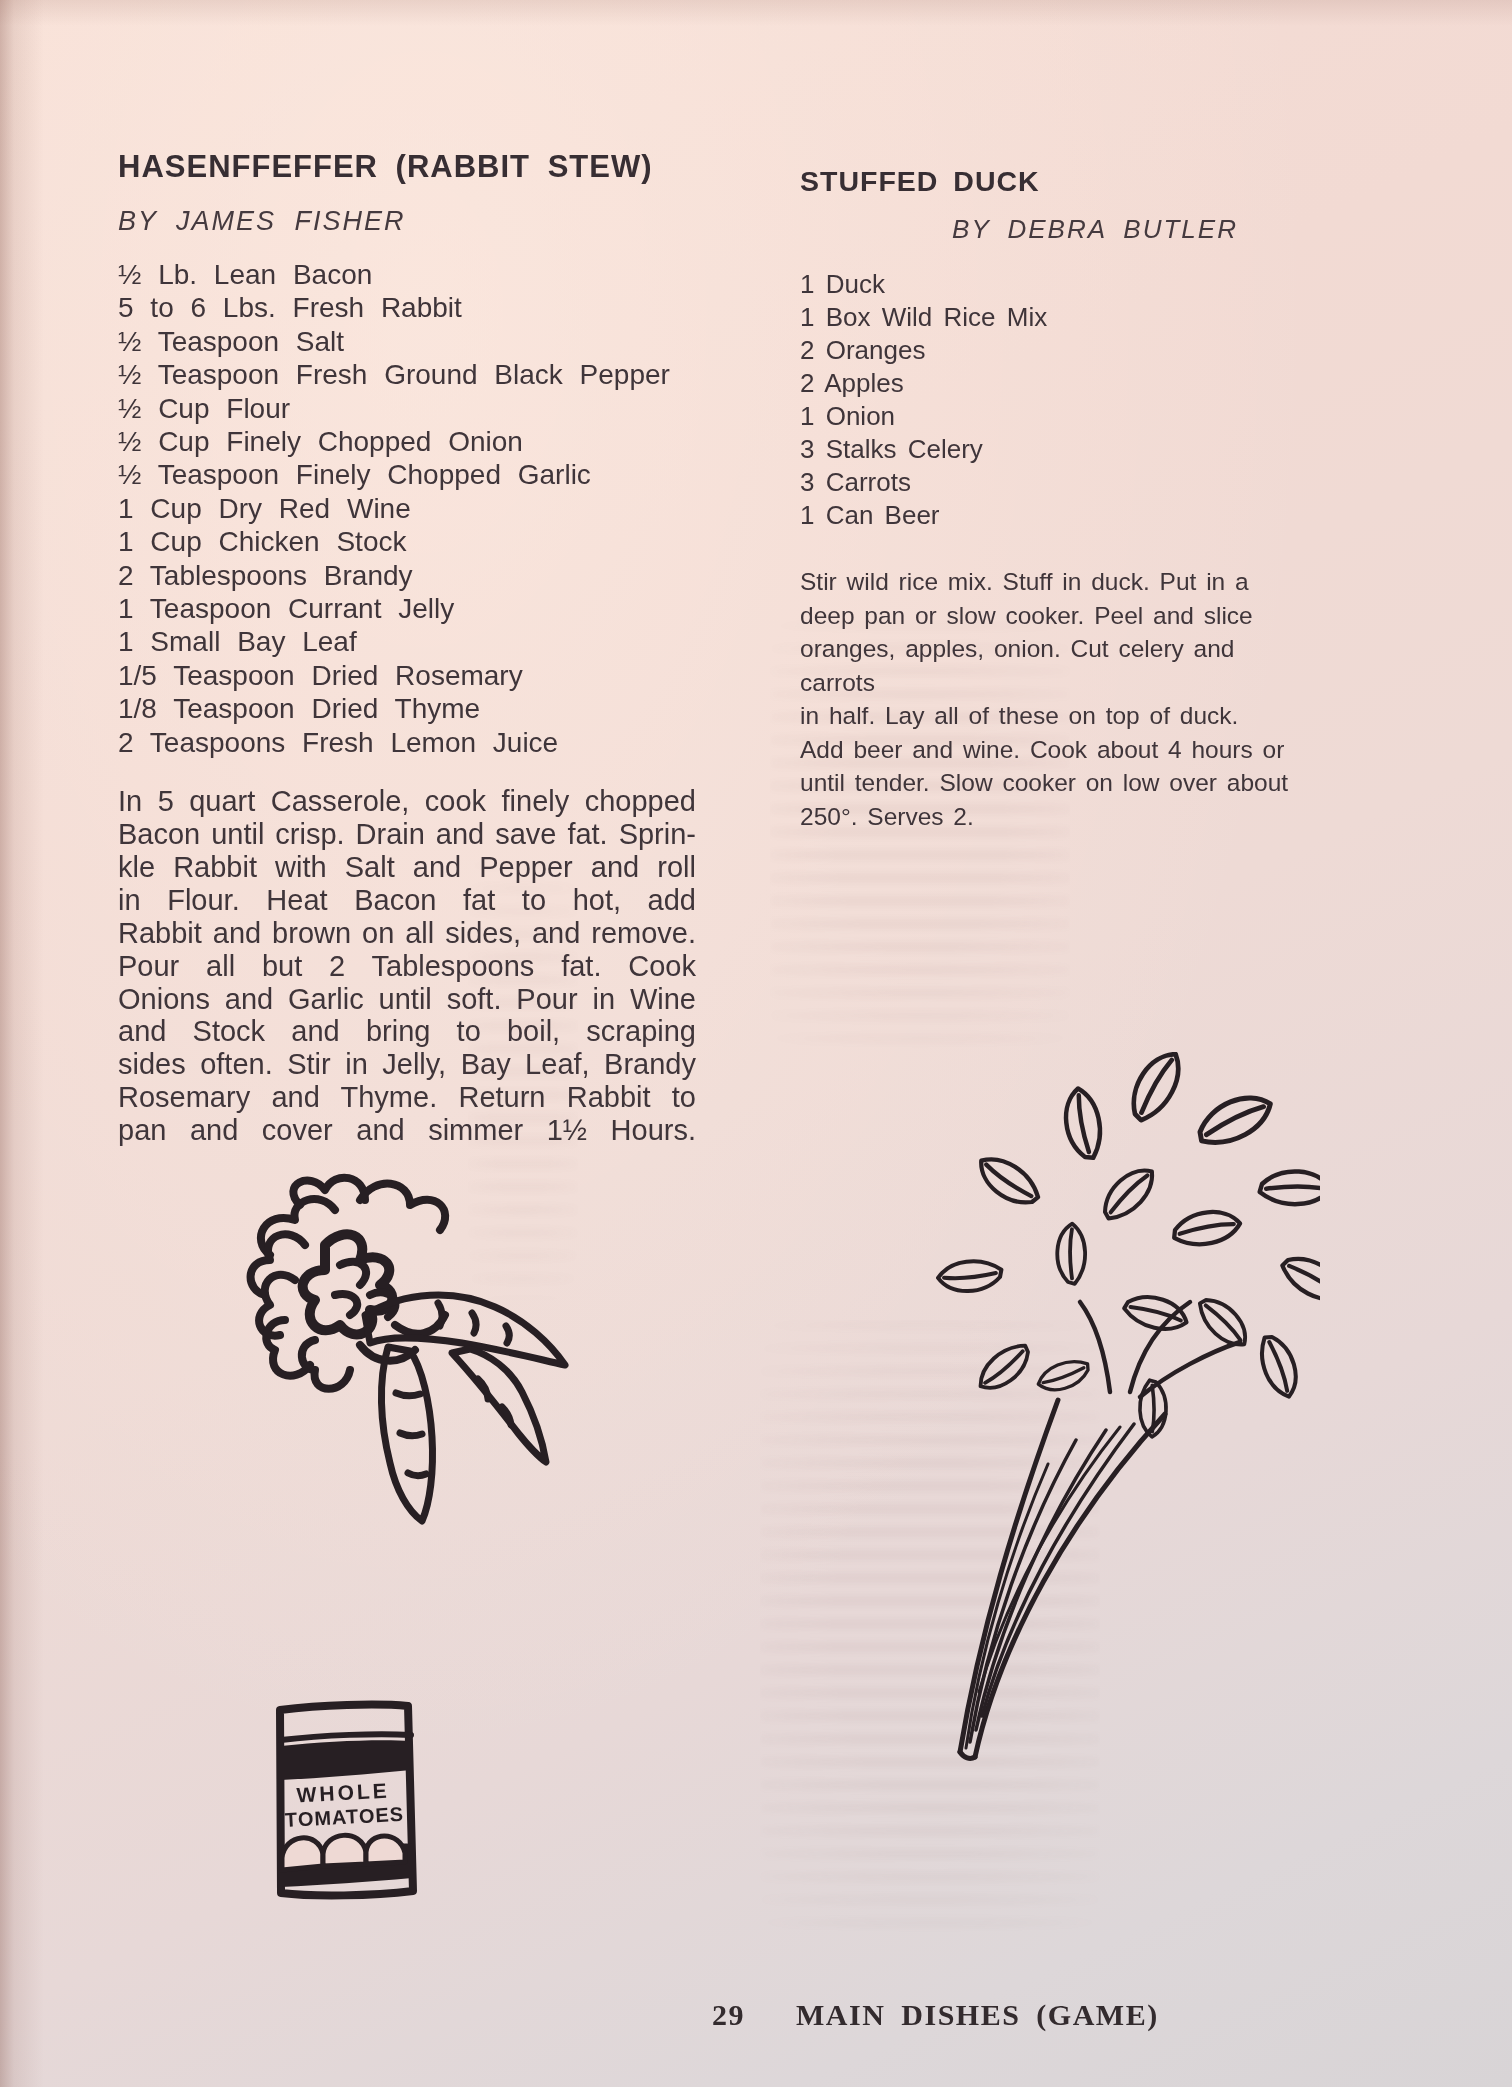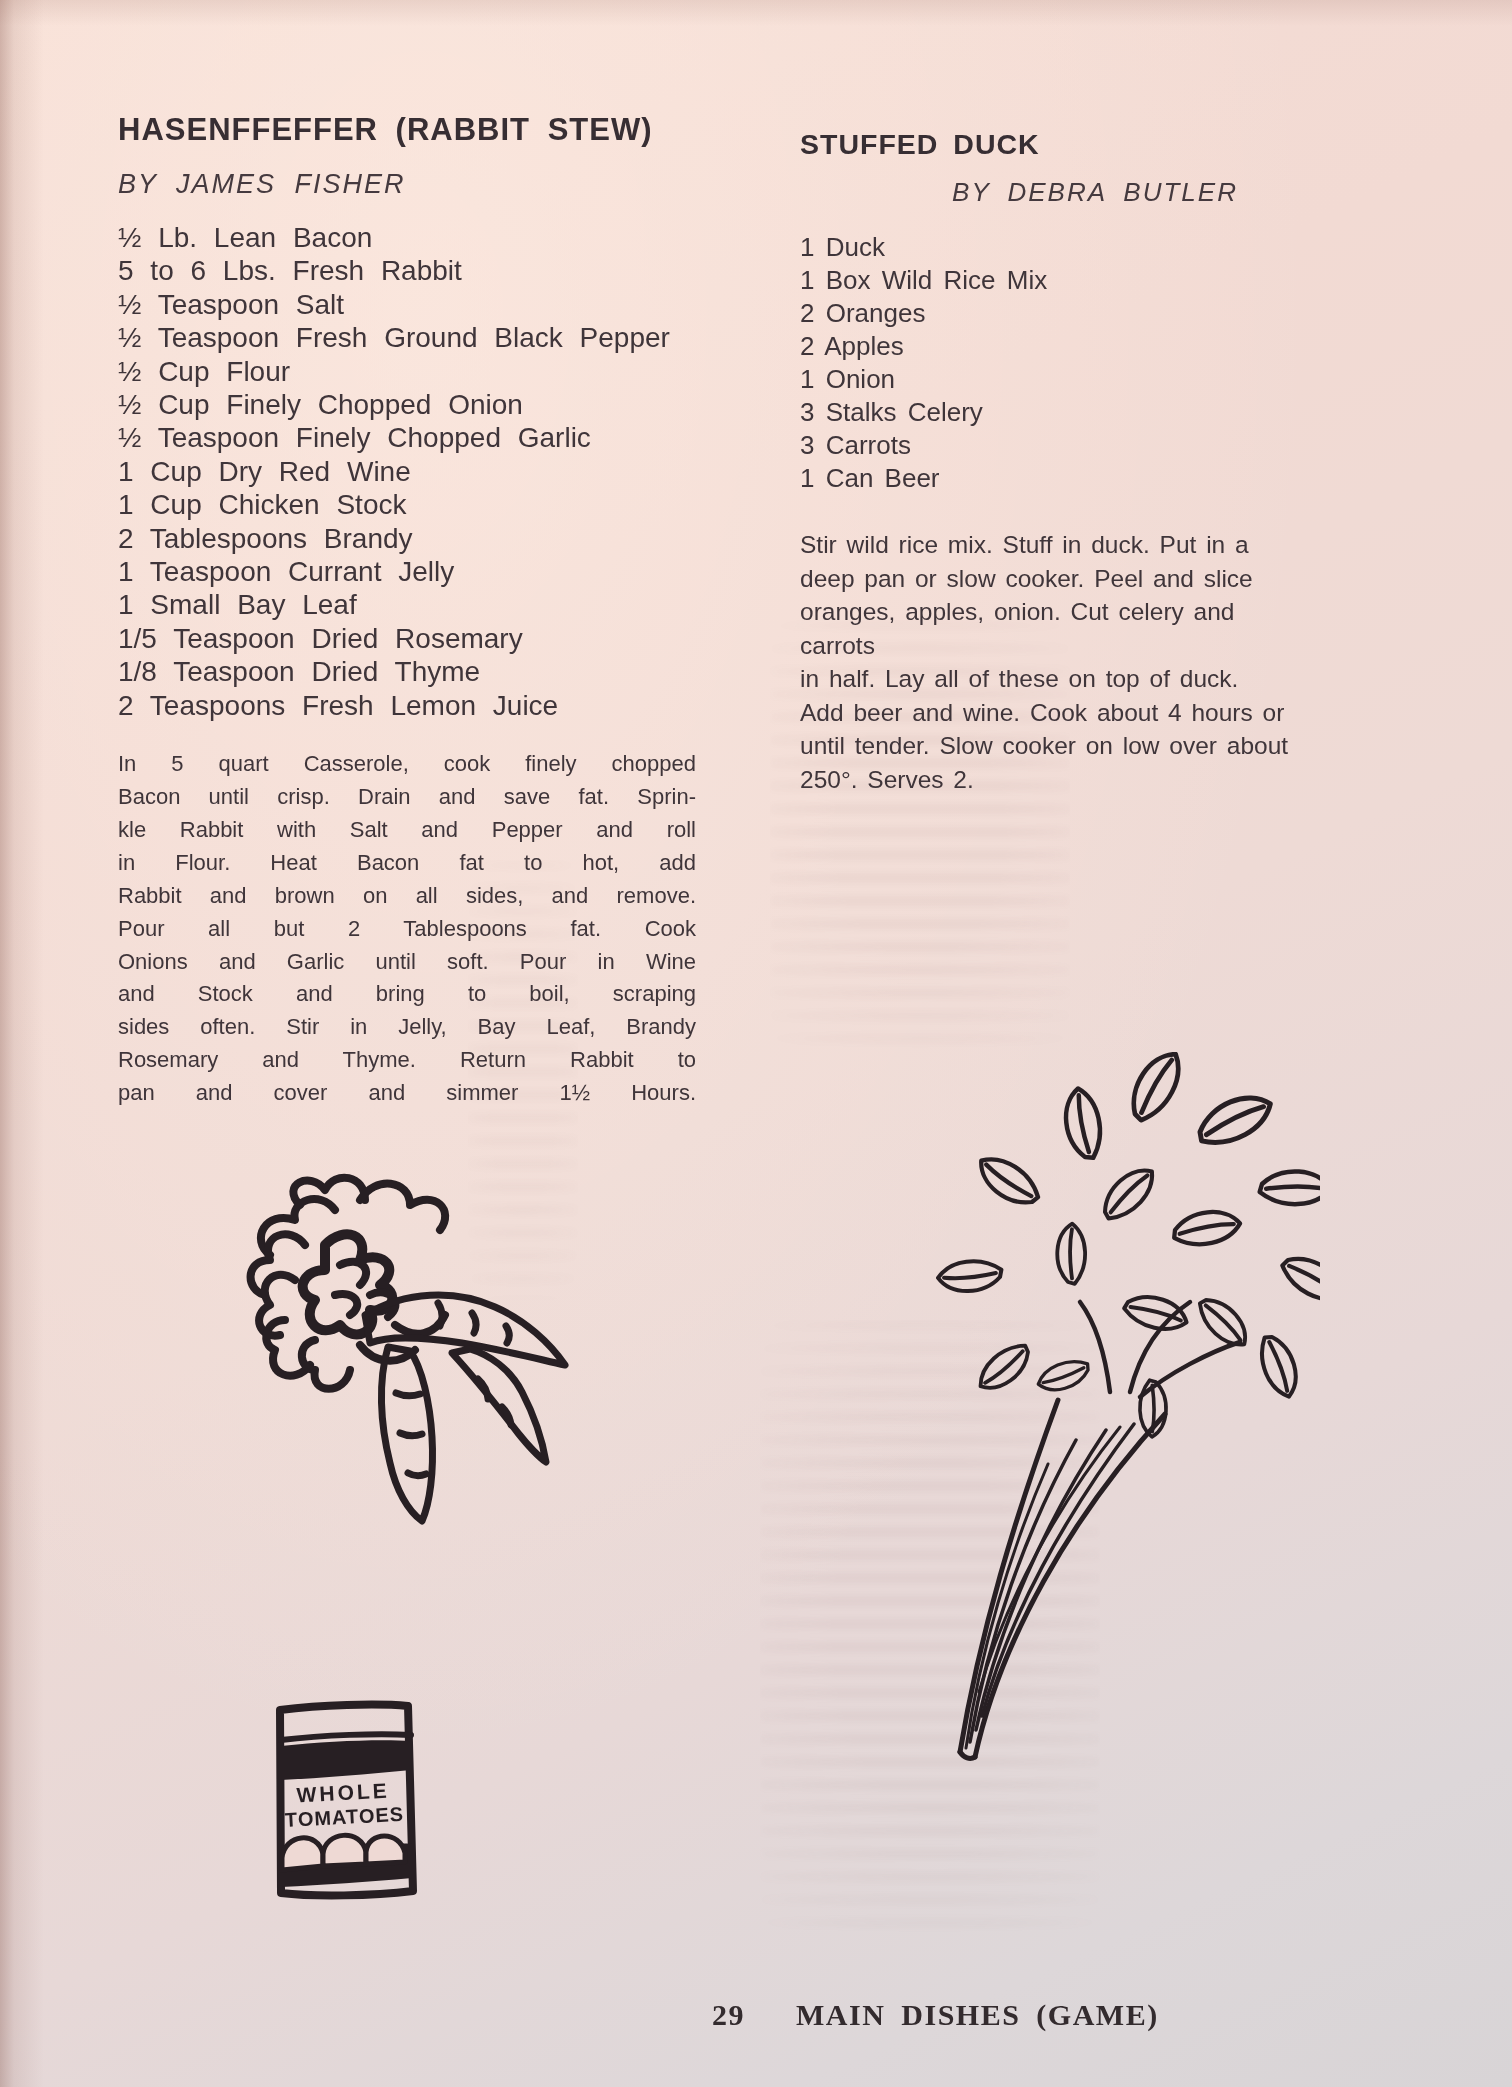--- a/index.html
+++ b/index.html
@@ -22,27 +22,27 @@
   
   .ghost{position:absolute;filter:blur(3px);opacity:.45;pointer-events:none;
     background:repeating-linear-gradient(180deg,rgba(122,88,88,0.13) 0 10px,rgba(122,88,88,0) 10px 23px);
     -webkit-mask-image:radial-gradient(ellipse at 50% 50%,#000 40%,transparent 100%);
     mask-image:radial-gradient(ellipse at 50% 50%,#000 40%,transparent 100%);}
   .ghost.a{left:770px;top:620px;width:300px;height:430px;}
   .ghost.b{left:760px;top:1320px;width:340px;height:620px;}
   .ghost.c{left:468px;top:860px;width:110px;height:440px;opacity:.3;}
 
   .recipe{position:absolute;color:#3f353a;}
-  .recipe .title{font-weight:700;letter-spacing:1px;white-space:nowrap;color:#372e33;}
+  .recipe .title{font-weight:700;letter-spacing:1px;white-space:nowrap;color:#372e33;margin-top:37px;}
   .recipe .byline{font-style:italic;letter-spacing:2px;color:#453a3f;}
   .left-col{left:118px;top:112px;width:580px;}
   .left-col .title{font-size:31px;word-spacing:8px;}
   .left-col .byline{margin-top:21px;font-size:27px;word-spacing:9px;}
   .left-col .ingredients{margin-top:21px;font-size:28px;line-height:33.4px;word-spacing:9px;}
-  .left-col .para{margin-top:26px;width:578px;font-size:22px;line-height:32.9px;}
+  .left-col .para{margin-top:26px;width:578px;font-size:29px;line-height:32.9px;}
   .left-col .para .line{text-align:justify;text-align-last:justify;text-justify:inter-word;}
 
   .right-col{left:800px;top:128px;width:590px;}
   .right-col .title{font-size:28.5px;word-spacing:6px;}
   .right-col .byline{margin-top:16px;font-size:26px;word-spacing:8px;text-align:center;}
   .right-col .ingredients{margin-top:23px;font-size:26px;line-height:33px;word-spacing:4px;}
   .right-col .para{margin-top:33px;width:510px;font-size:24.5px;line-height:33.5px;word-spacing:3px;}
 
   .footer{
     position:absolute;left:712px;top:1998px;

